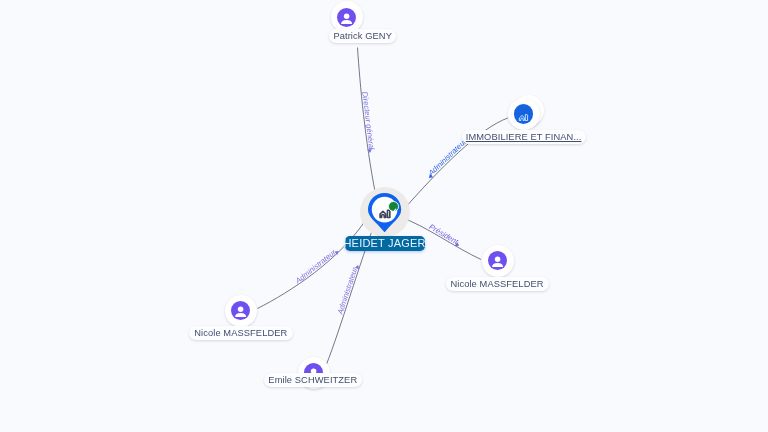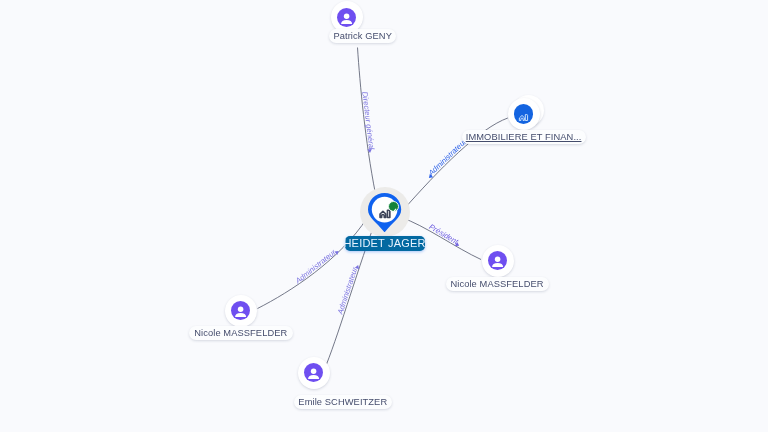--- a/index.html
+++ b/index.html
@@ -103,16 +103,16 @@
 <path d="M4.1 16.0 C4.1 13.4 6.1 12.0 9.6 12.0 C13.1 12.0 15.1 13.4 15.1 16.0 Z" fill="#ffffff"></path>
           </svg></div>
         <div class="node-label" style="position: absolute; left: 188.8px; top: 325.6px; width: 104px; height: 14px;">Nicole MASSFELDER</div>
       </div>
       <div style="position: absolute; left: 0px; top: 0px;">
         <div style="position: absolute; left: 297.9px; top: 356.5px; width: 32px; height: 32px; border-radius: 50%; background: rgb(255, 255, 255); box-shadow: rgba(40, 50, 90, 0.18) 0px 1px 2.5px;"></div>
         <div style="position: absolute; left: 304.4px; top: 363px; width: 19px; height: 19px; border-radius: 50%; background: rgb(111, 79, 240);"><svg viewBox="0 0 19 19" width="100%" height="100%">
 <circle cx="9.6" cy="8.3" r="2.75" fill="#ffffff"></circle>
 <path d="M4.1 16.0 C4.1 13.4 6.1 12.0 9.6 12.0 C13.1 12.0 15.1 13.4 15.1 16.0 Z" fill="#ffffff"></path>
           </svg></div>
-        <div class="node-label" style="position: absolute; left: 263.8px; top: 395px; width: 98px; height: 14px; margin-left: 30px;">Emile SCHWEITZER</div>
+        <div class="node-label" style="position: absolute; left: 263.8px; top: 373px; width: 98px; height: 14px;">Emile SCHWEITZER</div>
       </div>
     </div>
 </div>
 
 </body></html>

